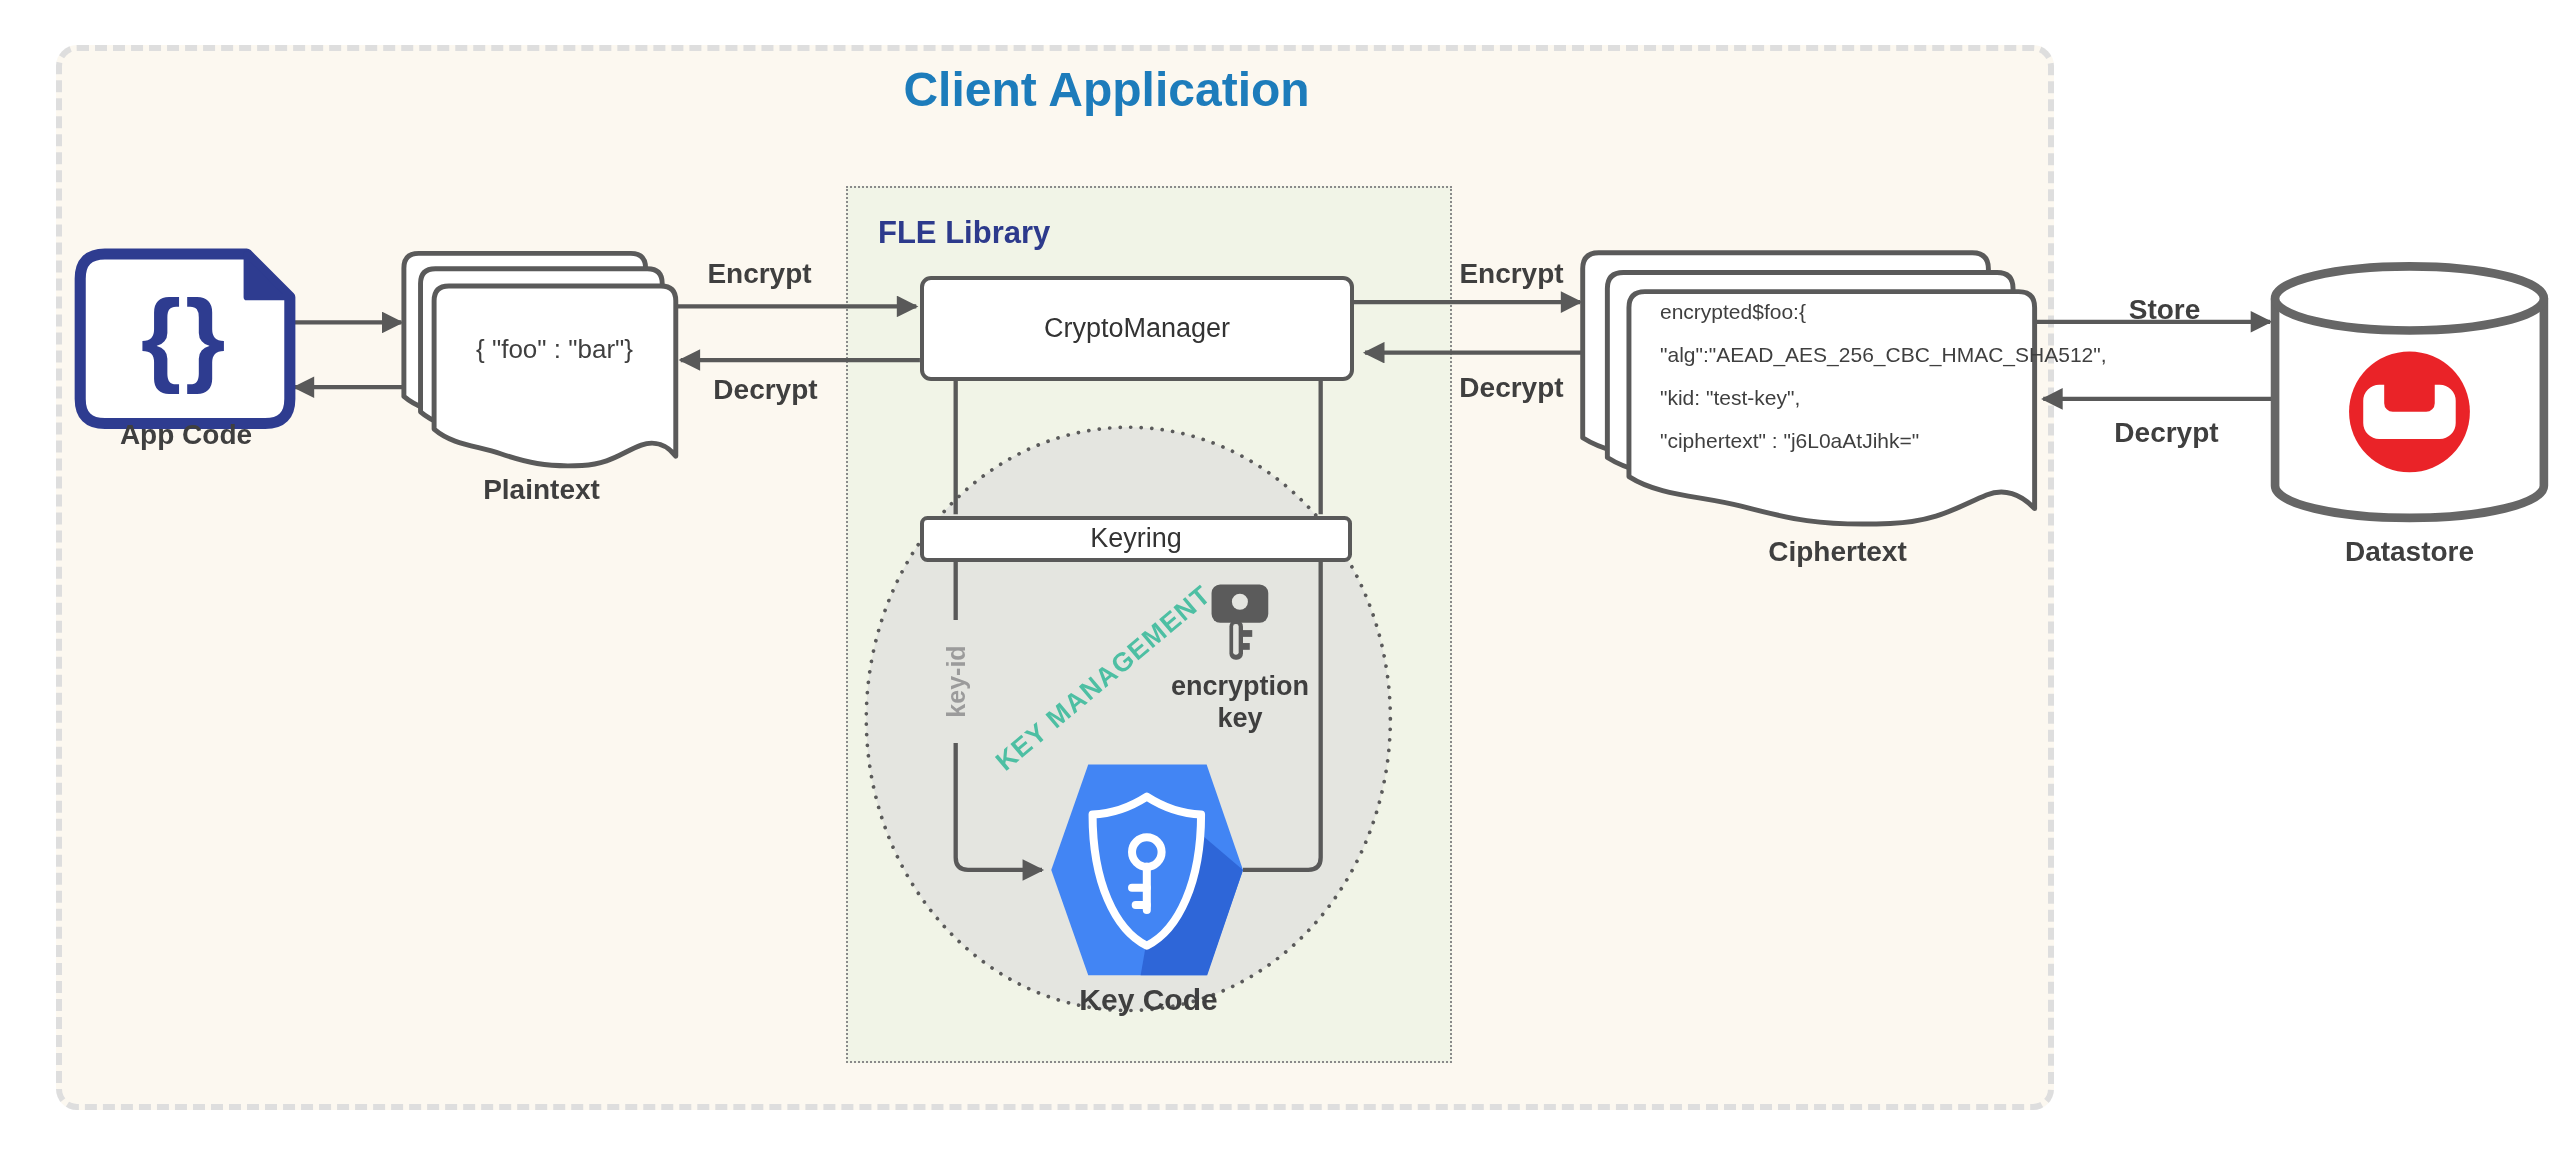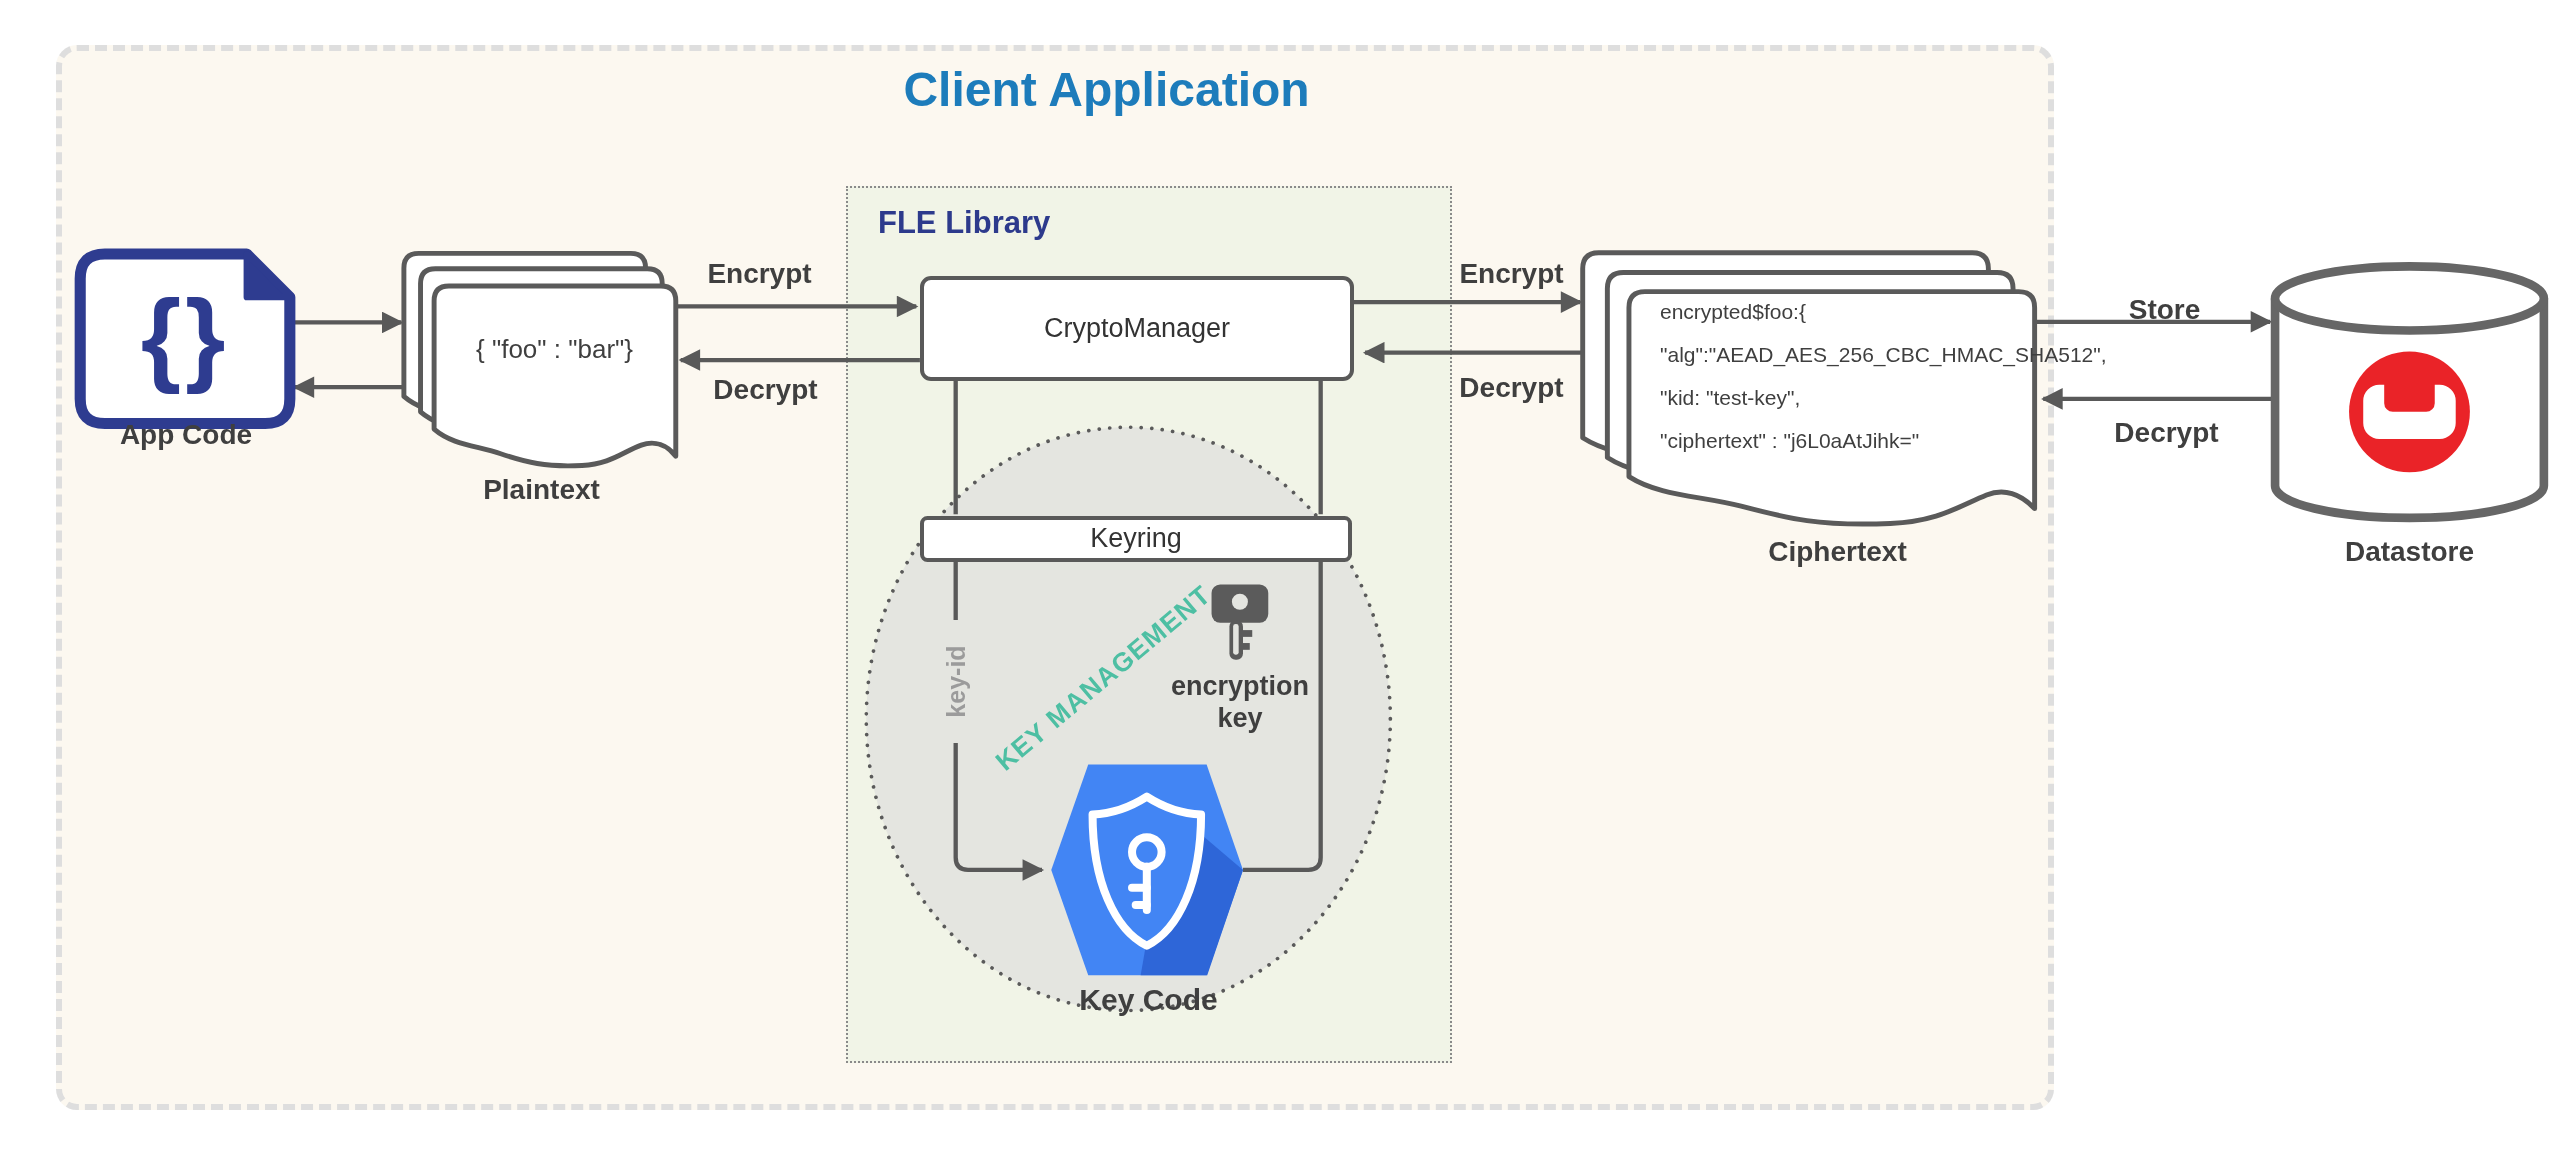--- a/index.html
+++ b/index.html
@@ -6,21 +6,21 @@
   #canvas{position:relative;width:2576px;height:1156px;background:#ffffff;overflow:hidden;
           font-family:"Liberation Sans","DejaVu Sans",sans-serif;border-radius:19px;}
   .abs{position:absolute;}
   #outer-box{left:56px;top:45px;width:1998px;height:1065px;box-sizing:border-box;
              border:6.8px dashed #DEDEDE;border-radius:21px;background:#FCF8F0;}
   #fle-box{left:846px;top:186px;width:606px;height:877px;box-sizing:border-box;
            border:2.5px dotted #8A8A8A;background:#F1F4E7;}
   #diagram-svg{left:0;top:0;width:2576px;height:1156px;}
   #page-title{left:798px;top:60px;width:617px;height:59px;line-height:59px;text-align:center;
               font-size:48px;font-weight:bold;color:#1D7CBB;}
-  #fle-label{left:878px;top:205px;font-size:31px;font-weight:bold;color:#2D3A8C;}
+  #fle-label{left:878px;top:215px;font-size:31px;font-weight:bold;color:#2D3A8C;}
   .node-box{box-sizing:border-box;background:#ffffff;border:4.3px solid #595959;
             text-align:center;color:#333333;font-size:27px;}
   #crypto-manager-box{left:920px;top:276px;width:434px;height:105px;border-radius:11px;line-height:96px;}
   #keyring-box{left:920px;top:516px;width:432px;height:46px;border-radius:7.4px;line-height:37px;}
   .lbl{font-weight:bold;color:#3F3F3F;font-size:28px;text-align:center;}
   #app-code-glyph{left:80px;top:259px;width:210px;height:154px;line-height:154px;text-align:center;
                   font-size:104px;font-weight:bold;color:#2E3C90;letter-spacing:3.7px;}
   #app-code-label{left:81px;top:419px;width:210px;}
   #plaintext-content{left:440px;top:334px;width:229px;font-size:26px;color:#3F3F3F;text-align:center;}
   #plaintext-label{left:449px;top:474px;width:185px;}

